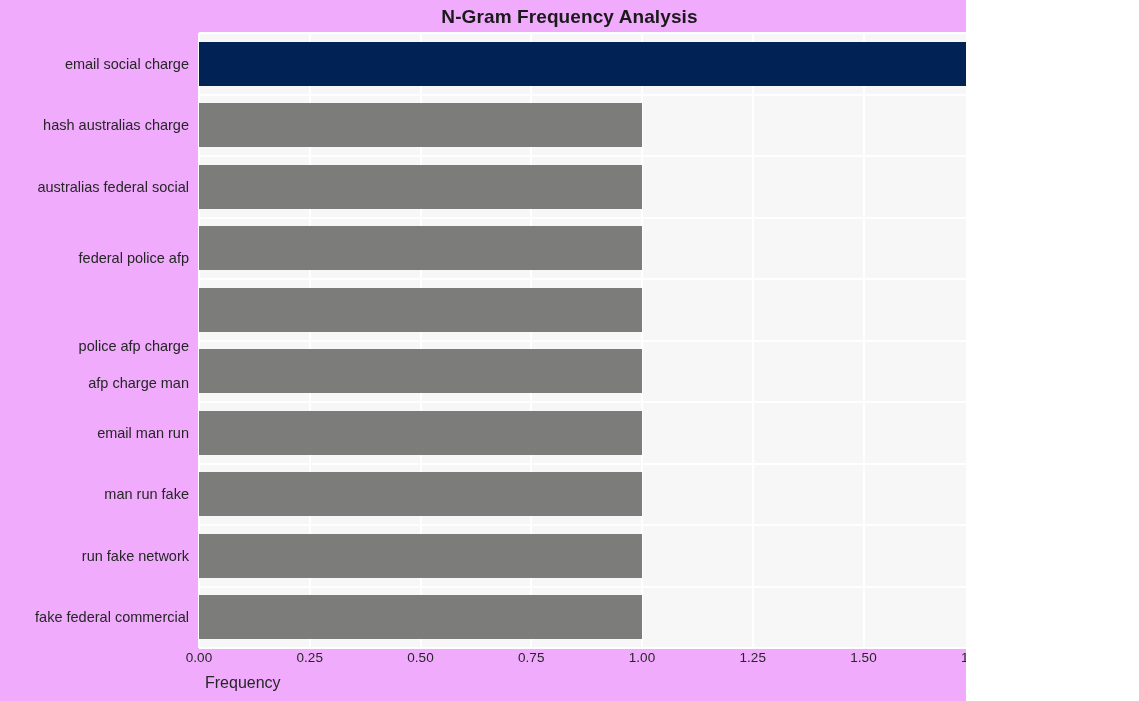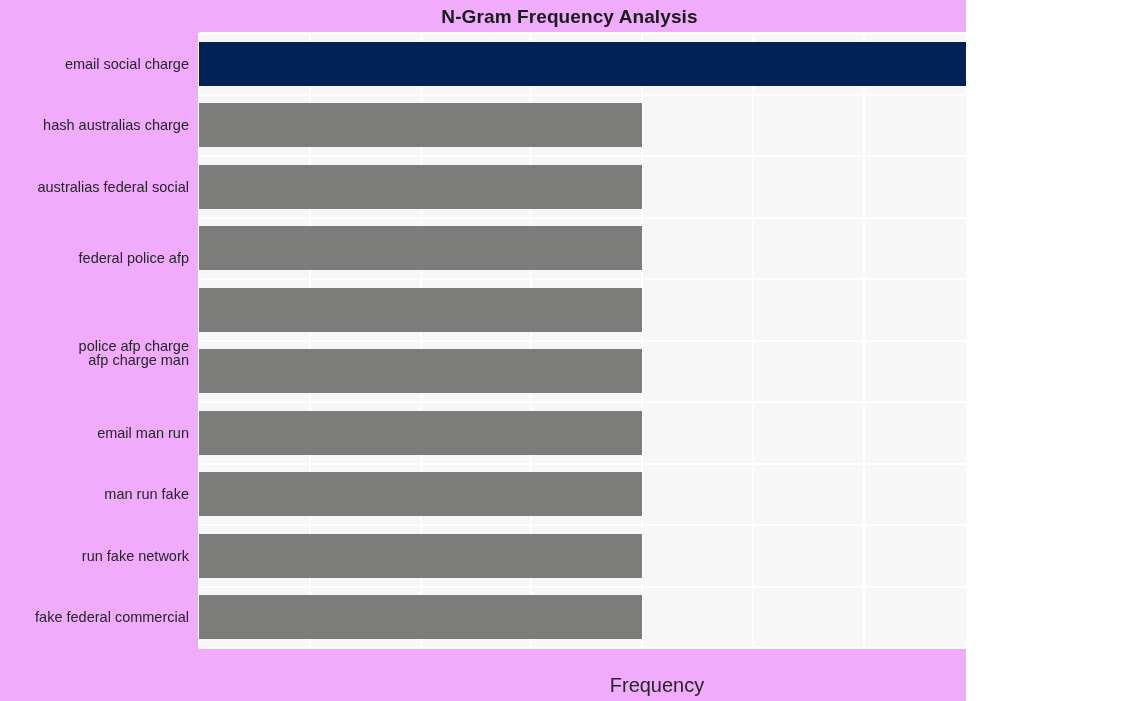--- a/index.html
+++ b/index.html
@@ -100,25 +100,24 @@
   .xtick {
     position: absolute;
     top: 0;
     transform: translateX(-50%);
     font-size: 13.5px;
     color: #262626;
     white-space: nowrap;
   }
   .xaxis-title {
     position: absolute;
-    left: 214px;
+    left: 205px;
     top: 674px;
     width: 886px;
-    text-align: center;
-    font-size: 20px;
+    font-size: 16px;
     color: #262626;
   }
 </style>
 </head>
 <body>
 
 <div id="chart-root">
 
   <div class="chart-title">N-Gram Frequency Analysis</div>
 
@@ -158,23 +157,34 @@
         <div class="bar" title="fake network commercial: 1" style="width: 443px; top: 562.25px; background: rgb(124, 124, 122);"></div>
       </div>
   </div>
 
   <div class="ylabels" id="ylabels">
       <div class="ytick" style="top: 22.75px;">email social charge</div>
       <div class="ytick" style="top: 84.25px;">hash australias charge</div>
       <div class="ytick" style="top: 145.75px;">australias federal social</div>
       <div class="ytick" style="top: 217px;">federal police afp</div>
       <div class="ytick" style="top: 268.75px; margin-top: 36px;">police afp charge</div>
-      <div class="ytick" style="top: 319px;">afp charge man</div>
+      <div class="ytick" style="top: 342px;">afp charge man</div>
       <div class="ytick" style="top: 391.75px;">email man run</div>
       <div class="ytick" style="top: 453.25px;">man run fake</div>
       <div class="ytick" style="top: 514.75px; margin-left: 20px;">run fake network</div>
       <div class="ytick" style="top: 576.25px;">fake federal commercial</div>
     </div>
 
+  <div class="xlabels" id="xlabels">
+      <div class="xtick" style="left: 0px;">0.00</div>
+      <div class="xtick" style="left: 110.75px;">0.25</div>
+      <div class="xtick" style="left: 221.5px;">0.50</div>
+      <div class="xtick" style="left: 332.25px;">0.75</div>
+      <div class="xtick" style="left: 443px;">1.00</div>
+      <div class="xtick" style="left: 553.75px;">1.25</div>
+      <div class="xtick" style="left: 664.5px;">1.50</div>
+      <div class="xtick" style="left: 775.25px;">1.75</div>
+      <div class="xtick" style="left: 886px;">2.00</div>
+    </div>
 
   <div class="xaxis-title">Frequency</div>
 
 </div>
 
 </body></html>

